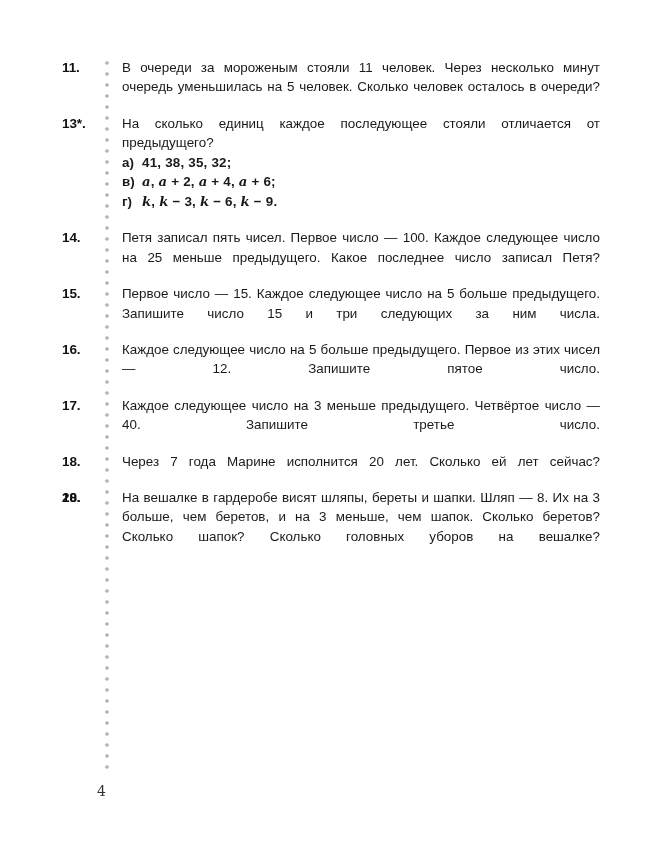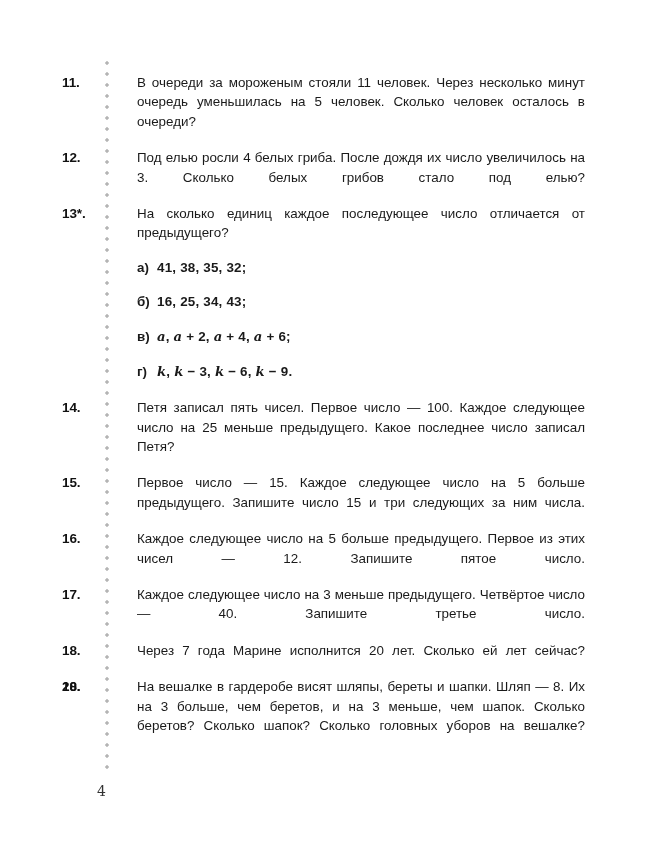--- a/index.html
+++ b/index.html
@@ -69,21 +69,21 @@
     margin-right: 50px;
     font-size: 13.4px;
     line-height: 19.4px;
     text-align: justify;
     text-justify: inter-word;
     hyphens: manual;
     color: #1a1a1a;
   }
 
   .ex-body p {
-    margin: 15px;
+    margin: 0;
     text-align: justify;
     text-align-last: left;
   }
 
   
   .just-all p { text-align-last: justify; }
 
   
   .sub {
     margin: 0;
@@ -127,39 +127,30 @@
 
   <div id="exercises">
 
     <div class="ex just-all">
       <div class="ex-num">11.</div>
       <div class="ex-body">
         <p>В очереди за мороженым стояли 11 человек. Через несколь­ко минут очередь уменьшилась на 5 человек. Сколько человек осталось в очереди?</p>
       </div>
     </div>
 
-    <div class="ex just-all">
-      <div class="ex-num">12.</div>
-      <div class="ex-body">
-        <p>Под елью росли 4 белых гриба. После дождя их число уве­личилось на 3. Сколько белых грибов стало под елью?</p>
-      </div>
-    </div>
 
     <div class="ex">
       <div class="ex-num">13*.</div>
       <div class="ex-body">
-        <p class="q-intro" style="text-align-last:left;">На сколько единиц каждое последующее число отличается от предыдущего?</p>
+        <p class="q-intro" style="text-align-last:left;">На сколько единиц каждое последующее стояли отличается от предыдущего?</p>
 
         <p class="sub">
           <span class="lbl">а)</span><span class="seq">41, 38, 35, 32;</span>
         </p>
 
-        <p class="sub">
-          <span class="lbl">б)</span><span class="seq">16, 25, 34, 43;</span>
-        </p>
 
         <p class="sub">
           <span class="lbl">в)</span><span class="seq"><span class="mv">a</span><span>, </span><span class="mv">a</span><span> + 2, </span><span class="mv">a</span><span> + 4, </span><span class="mv">a</span><span> + 6;</span></span>
         </p>
 
         <p class="sub">
           <span class="lbl">г)</span><span class="seq"><span class="mv">k</span><span>, </span><span class="mv">k</span><span> − 3, </span><span class="mv">k</span><span> − 6, </span><span class="mv">k</span><span> − 9.</span></span>
         </p>
       </div>
     </div>

